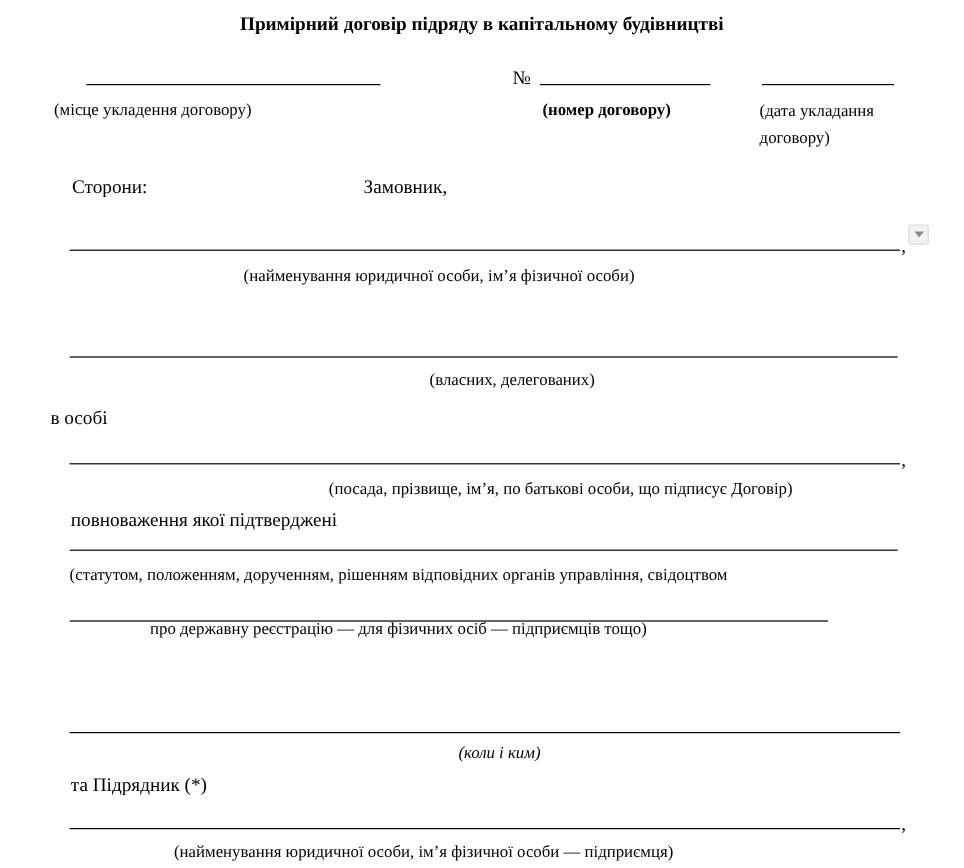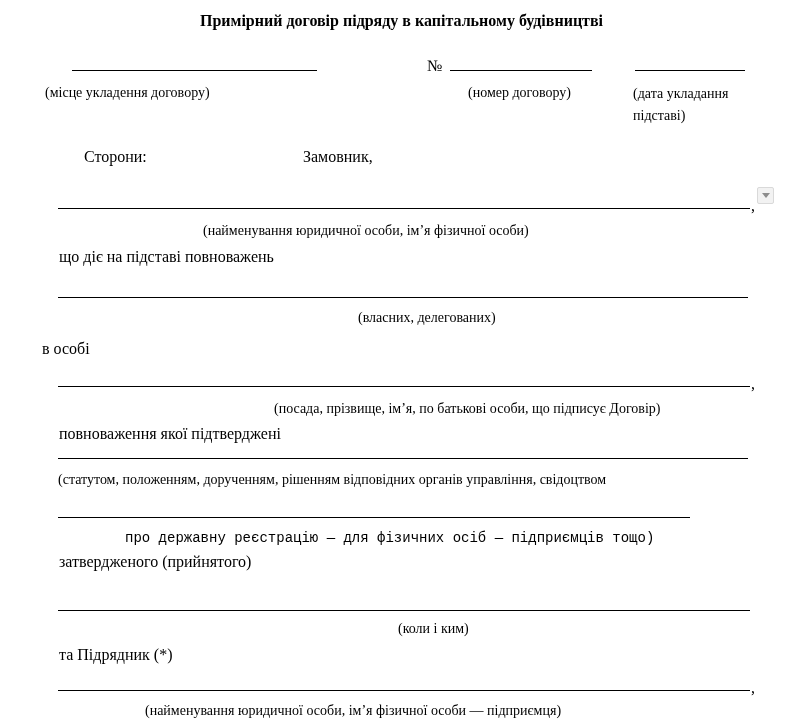--- a/index.html
+++ b/index.html
@@ -36,54 +36,52 @@
 <div class="page">
 
   <div class="abs title" style="top:12px;left:0;">Примірний договір підряду в капітальному будівництві</div>
 
   <div class="abs rule" style="top:54px;left:72px;width:245px;"></div>
   <div class="abs t" style="top:56px;left:427px;">№</div>
   <div class="abs rule" style="top:54px;left:450px;width:142px;"></div>
   <div class="abs rule" style="top:54px;left:635px;width:110px;"></div>
 
   <div class="abs c" style="top:83px;left:45px;">(місце укладення договору)</div>
-  <div class="abs c" style="top:83px;left:468px;">(номер договору)</div>
+  <div class="abs c" style="top:83px;left:452px;font-weight:bold;">(номер договору)</div>
   <div class="abs c datecap" style="top:83px;left:633px;width:114px;">
     <span>(дата укладання</span><br>
-    <span>підставі)</span>
+    <span>договору)</span>
   </div>
 
-  <div class="abs t" style="top:147px;left:60px;margin-left:24px;">Сторони:</div>
+  <div class="abs t" style="top:147px;left:60px;">Сторони:</div>
   <div class="abs t" style="top:147px;left:303px;">Замовник,</div>
 
   <div class="abs dd-btn" style="top:187px;left:757px;">
     <span class="dd-arrow"></span>
   </div>
 
   <div class="abs rule" style="top:192px;left:58px;width:692px;"></div>
   <div class="abs t" style="top:196px;left:751px;">,</div>
   <div class="abs c" style="top:221px;left:203px;">(найменування юридичної особи, ім’я фізичної особи)</div>
 
-  <div class="abs t" style="top:247px;left:59px;">що діє на підставі повноважень</div>
   <div class="abs rule" style="top:281px;left:58px;width:690px;"></div>
   <div class="abs c" style="top:308px;left:358px;">(власних, делегованих)</div>
 
   <div class="abs t" style="top:339px;left:42px;">в особі</div>
   <div class="abs rule" style="top:370px;left:58px;width:692px;"></div>
   <div class="abs t" style="top:374px;left:751px;">,</div>
   <div class="abs c" style="top:399px;left:252px;margin-left:22px;">(посада, прізвище, ім’я, по батькові особи, що підписує Договір)</div>
 
   <div class="abs t" style="top:424px;left:59px;">повноваження якої підтверджені</div>
   <div class="abs rule" style="top:442px;left:58px;width:690px;"></div>
   <div class="abs c" style="top:470px;left:58px;">(статутом, положенням, дорученням, рішенням відповідних органів управління, свідоцтвом</div>
   <div class="abs rule" style="top:501px;left:58px;width:632px;"></div>
-  <div class="abs c" style="top:529px;left:125px;font-family:Liberation Mono, monospace;">про державну реєстрацію — для фізичних осіб — підприємців тощо)</div>
+  <div class="abs c" style="top:515px;left:125px;">про державну реєстрацію — для фізичних осіб — підприємців тощо)</div>
 
-  <div class="abs t" style="top:552px;left:59px;">затвердженого (прийнятого)</div>
   <div class="abs rule" style="top:594px;left:58px;width:692px;"></div>
-  <div class="abs c" style="top:619px;left:398px;">(коли і ким)</div>
+  <div class="abs c" style="top:619px;left:382px;font-style:italic;">(коли і ким)</div>
 
   <div class="abs t" style="top:645px;left:59px;">та Підрядник (*)</div>
   <div class="abs rule" style="top:674px;left:58px;width:692px;"></div>
   <div class="abs t" style="top:678px;left:751px;">,</div>
   <div class="abs c" style="top:701px;left:145px;">(найменування юридичної особи, ім’я фізичної особи — підприємця)</div>
 
 </div>
 
 </body></html>

